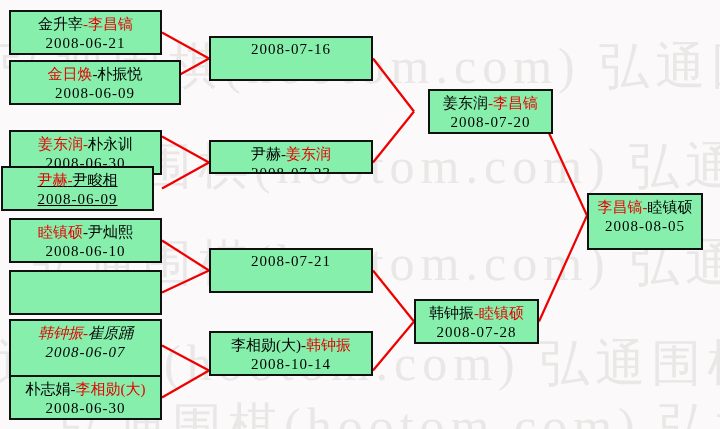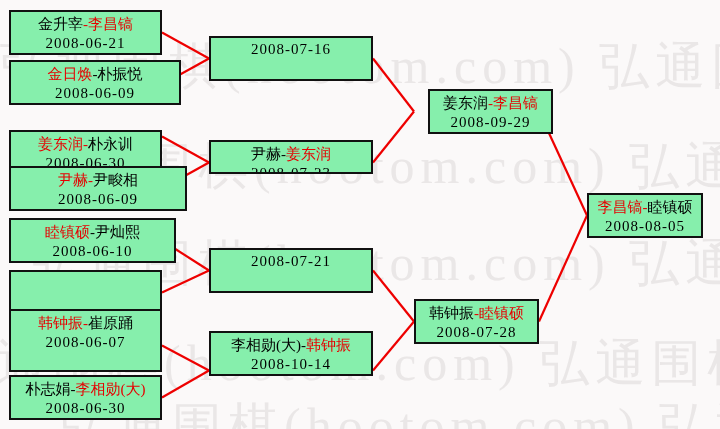--- a/index.html
+++ b/index.html
@@ -92,31 +92,31 @@
     <div class="match-date">2008-06-21</div>
   </div>
     <div class="match-box" style="left: 9px; top: 60px; width: 172px; height: 45px;">
     <div class="match-names"><span class="win">金日焕</span><span>-</span><span>朴振悦</span></div>
     <div class="match-date">2008-06-09</div>
   </div>
     <div class="match-box" style="left: 9px; top: 114px; width: 153px; height: 45px; margin-top: 16px;">
     <div class="match-names"><span class="win">姜东润</span><span class="win">-</span><span>朴永训</span></div>
     <div class="match-date">2008-06-30</div>
   </div>
-    <div class="match-box" style="left: 9px; top: 166px; width: 178px; height: 45px;">
+    <div class="match-box" style="left: 1px; top: 166px; width: 153px; height: 45px; text-decoration: underline;">
     <div class="match-names"><span class="win">尹赫</span><span class="win">-</span><span>尹畯相</span></div>
     <div class="match-date">2008-06-09</div>
   </div>
-    <div class="match-box" style="left: 9px; top: 218px; width: 167px; height: 45px;">
+    <div class="match-box" style="left: 9px; top: 218px; width: 153px; height: 45px;">
     <div class="match-names"><span class="win">睦镇硕</span><span>-</span><span>尹灿熙</span></div>
     <div class="match-date">2008-06-10</div>
   </div>
     <div class="match-box" style="left: 9px; top: 270px; width: 153px; height: 45px;">
   </div>
-    <div class="match-box" style="left: 9px; top: 309px; width: 153px; height: 63px;">
+    <div class="match-box" style="left: 9px; top: 319px; width: 153px; height: 63px; font-style: italic;">
     <div class="match-names"><span class="win">韩钟振</span><span class="win">-</span><span>崔原踊</span></div>
     <div class="match-date">2008-06-07</div>
   </div>
     <div class="match-box" style="left: 9px; top: 375px; width: 153px; height: 45px;">
     <div class="match-names"><span>朴志娟</span><span>-</span><span class="win">李相勋(大)</span></div>
     <div class="match-date">2008-06-30</div>
   </div>
     <div class="match-box" style="left: 209px; top: 36px; width: 164px; height: 45px;">
     <div class="match-date">2008-07-16</div>
   </div>
@@ -126,23 +126,23 @@
   </div>
     <div class="match-box" style="left: 209px; top: 248px; width: 164px; height: 45px;">
     <div class="match-date">2008-07-21</div>
   </div>
     <div class="match-box" style="left: 209px; top: 331px; width: 164px; height: 45px;">
     <div class="match-names"><span>李相勋(大)</span><span>-</span><span class="win">韩钟振</span></div>
     <div class="match-date">2008-10-14</div>
   </div>
     <div class="match-box" style="left: 414px; top: 89px; width: 125px; height: 45px; margin-left: 14px;">
     <div class="match-names"><span>姜东润</span><span class="win">-</span><span class="win">李昌镐</span></div>
-    <div class="match-date">2008-09-29</div>
+    <div class="match-date">2008-07-20</div>
   </div>
     <div class="match-box" style="left: 414px; top: 299px; width: 125px; height: 45px;">
     <div class="match-names"><span>韩钟振</span><span class="win">-</span><span class="win">睦镇硕</span></div>
     <div class="match-date">2008-07-28</div>
   </div>
-    <div class="match-box" style="left: 587px; top: 193px; width: 116px; height: 45px;">
+    <div class="match-box" style="left: 587px; top: 193px; width: 116px; height: 57px;">
     <div class="match-names"><span class="win">李昌镐</span><span class="win">-</span><span>睦镇硕</span></div>
     <div class="match-date">2008-08-05</div>
   </div>
   </div>
 
 </body></html>

